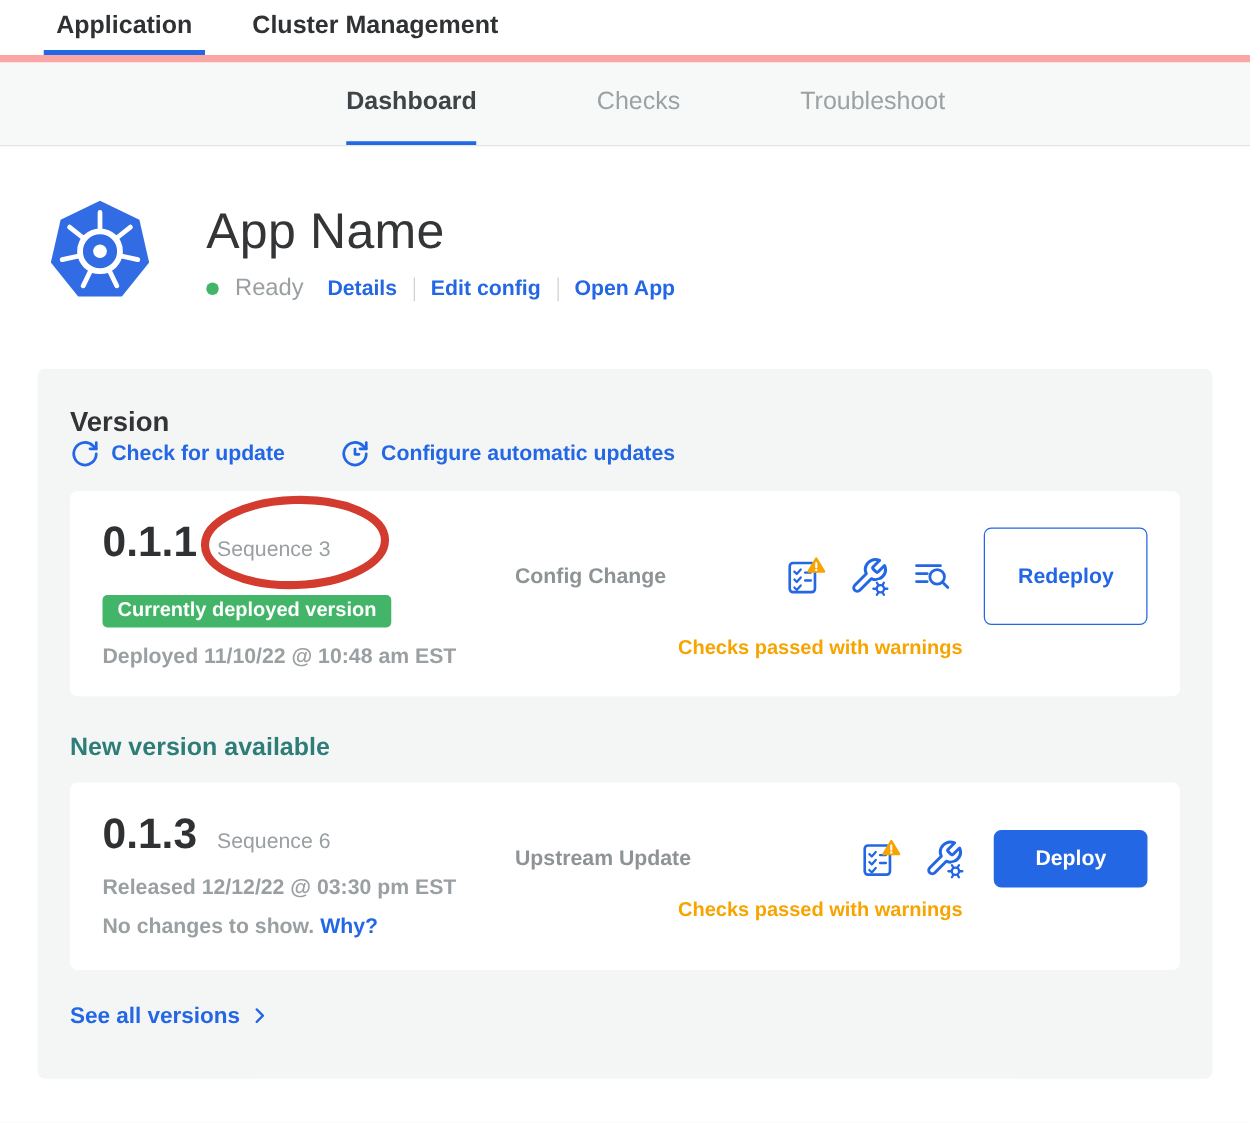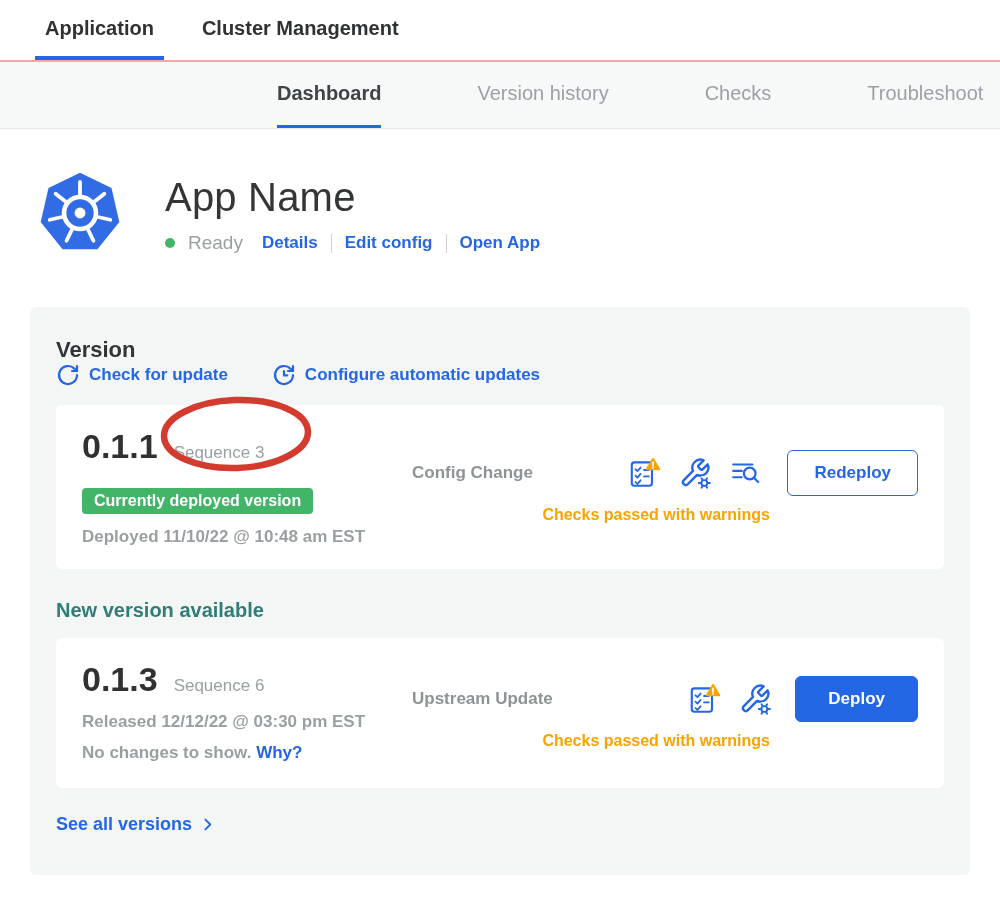--- a/index.html
+++ b/index.html
@@ -7,23 +7,23 @@
   body {
     font-family: "Liberation Sans", sans-serif;
     background:#ffffff;
     position:relative;
     overflow:hidden;
     color:#313335;
   }
 
   
   .top-nav{
-    height:62px; display:flex; align-items:stretch;
+    height:50px; display:flex; align-items:stretch;
     padding-left:35px; gap:28px;
-    background:#fff; border-bottom:2px solid #fca5a5;
+    background:#fff; border-bottom:6px solid #fca5a5;
   }
   .top-nav-item{
     display:flex; align-items:center; padding:0 10px;
     font-size:20px; font-weight:700; color:#2f3133;
     border-bottom:4px solid transparent; cursor:pointer; white-space:nowrap;
   }
   .top-nav-item.active{ border-bottom-color:#2467e4; }
 
   
   .sub-nav{
@@ -76,21 +76,21 @@
 
   .card-right{ flex:1; display:flex; flex-direction:column; justify-content:center; }
   .card-right-top{ display:flex; align-items:center; }
   .change-type{ flex:1; font-size:17px; font-weight:700; color:#8e9396; }
   .icon-row{ display:flex; align-items:center; gap:18px; margin-right:24px; }
   .icon-row > span{ display:flex; cursor:pointer; }
   .checks-warning{
     margin-top:10px; text-align:right; padding-right:148px;
     font-size:16px; font-weight:700; color:#f7a400;
   }
-  .btn{ font-family:inherit; font-size:17px; font-weight:700; border-radius:6px; padding:12px 26px; cursor:pointer; }
+  .btn{ font-family:inherit; font-size:17px; font-weight:700; border-radius:6px; padding:28px 26px; cursor:pointer; }
   .btn-outline{ background:#fff; border:1px solid #2467e4; color:#2467e4; }
   .btn-solid{ background:#2467e4; border:1px solid #2467e4; color:#fff; padding:12px 32px; }
 
   .new-version-heading{ margin-top:30px; font-size:20px; font-weight:700; color:#2e7d77; }
   .version-card.second{ margin-top:16px; }
 
   .see-all{ display:inline-flex; align-items:center; gap:7px; margin-top:26px; font-size:18px; font-weight:700; color:#2467e4; cursor:pointer; }
   .see-all svg{ display:block; }
 
   
@@ -99,21 +99,20 @@
 </head>
 <body>
 
 <nav class="top-nav">
   <div class="top-nav-item active">Application</div>
   <div class="top-nav-item">Cluster Management</div>
 </nav>
 
 <nav class="sub-nav">
   <div class="sub-nav-item active">Dashboard</div>
-  <div class="sub-nav-item">Version history</div>
   <div class="sub-nav-item">Checks</div>
   <div class="sub-nav-item">Troubleshoot</div>
 </nav>
 
 <header class="app-header">
   <span class="app-logo">
     <svg viewBox="0 0 100 100" width="84" height="84">
       <polygon points="50,2 87.5,20.1 96.8,60.7 70.8,93.2 29.2,93.2 3.2,60.7 12.5,20.1" fill="#326ce5"></polygon>
       <g stroke="#ffffff" stroke-width="4.5" stroke-linecap="round">
         <line x1="50" y1="50" x2="50" y2="13"></line>

